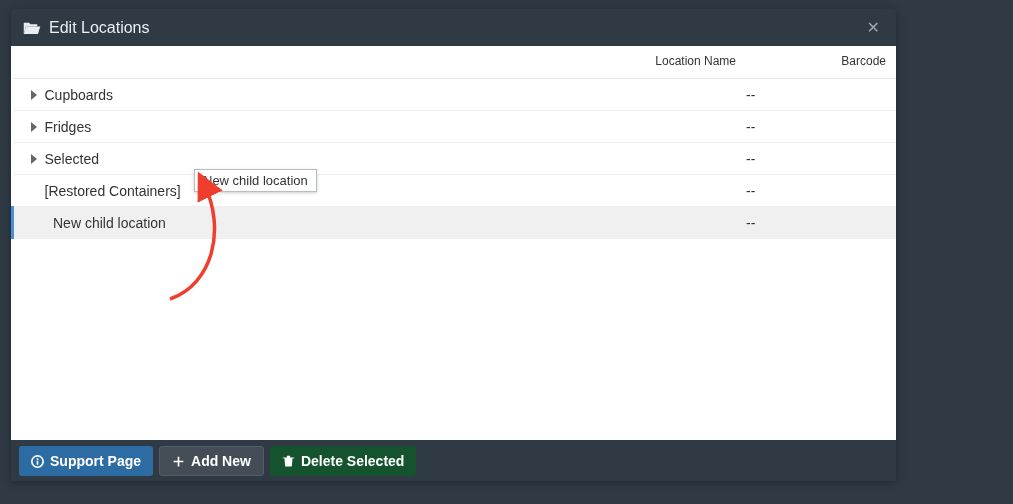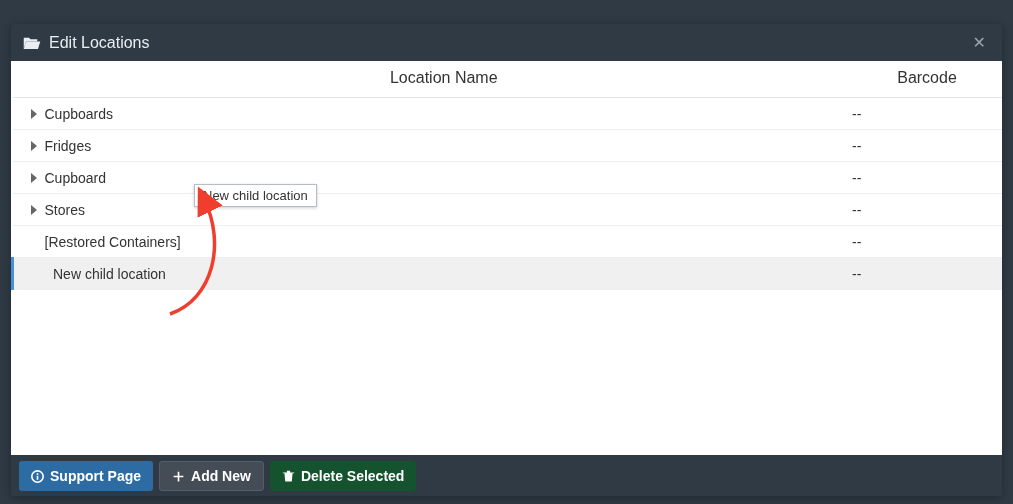--- a/index.html
+++ b/index.html
@@ -1,25 +1,25 @@
 <!DOCTYPE html>
 <html><head>
 <meta charset="utf-8">
 <style>
   * { box-sizing: border-box; margin: 0; padding: 0; }
   html, body { width: 1013px; height: 504px; font-family: "Segoe UI", Arial, sans-serif; font-size: 14px; background: #fff; overflow: hidden; }
   .backdrop { width: 1013px; height: 504px; background: #2f3a44; position: relative; }
-  .dialog { position: absolute; left: 11px; top: 24px; width: 991px; height: 472px; background: #2f3a44; border-radius: 4px; box-shadow: 0 2px 10px rgba(0,0,0,0.3); display: flex; flex-direction: column; }
+  .dialog { position: absolute; left: 11px; top: 9px; width: 885px; height: 472px; background: #2f3a44; border-radius: 4px; box-shadow: 0 2px 10px rgba(0,0,0,0.3); display: flex; flex-direction: column; }
   .dialog-header { height: 37px; display: flex; align-items: center; padding: 0 12px; color: #e8eef2; }
   .dialog-header .title { font-size: 16px; font-weight: 400; margin-left: 8px; }
   .close-x { margin-left: auto; color: #9aa6ae; font-size: 16px; cursor: pointer; padding: 4px; }
   .folder-icon svg { width: 18px; height: 16px; display: block; }
   .body { flex: 1; background: #fff; margin: 0; position: relative; overflow: hidden; }
   table { width: 100%; border-collapse: collapse; table-layout: fixed; }
-  thead th { text-align: center; font-weight: 400; font-size: 16px; color: #333; padding: 8px 10px 10px 10px; border-bottom: 1px solid #e3e6e8; }
+  thead th { text-align: right; font-weight: 400; font-size: 12px; color: #333; padding: 8px 10px 10px 10px; border-bottom: 1px solid #e3e6e8; }
   th.col-name { padding-left: 33px; }
   th.col-barcode { width: 150px; }
   tbody tr { height: 32px; }
   tbody td { border-bottom: 1px solid #eceff1; font-size: 14px; color: #333; padding: 0 0; position: relative; }
   tbody tr.sel td { background: #f8d0cc; }
   tbody tr.editing td:first-child { border-left: 3px solid #4a90d9; background: #f0f0f0; padding-left: 7px; }
   tbody tr.editing td { background: #f0f0f0; }
   .cell-name { display: flex; align-items: center; }
   .indent { display: inline-block; width: 14px; }
   .chevron { width: 14px; height: 14px; display: inline-flex; align-items: center; justify-content: center; color: #555; margin-right: 4px; cursor: pointer; }
@@ -97,35 +97,21 @@
             </tr>
             <tr>
               <td>
                 <div class="cell-name">
                   <span class="indent"></span>
                   <span class="chevron">
                     <svg viewBox="0 0 8 10">
                       <path d="M1 0 L7 5 L1 10 Z" fill="#666"></path>
                     </svg>
                   </span>
-                  <span>Cupboard</span>
-                </div>
-              </td>
-              <td>--</td>
-            </tr>
-            <tr>
-              <td>
-                <div class="cell-name">
-                  <span class="indent"></span>
-                  <span class="chevron">
-                    <svg viewBox="0 0 8 10">
-                      <path d="M1 0 L7 5 L1 10 Z" fill="#666"></path>
-                    </svg>
-                  </span>
-                  <span>Stores</span>
+                  <span>Selected</span>
                 </div>
               </td>
               <td>--</td>
             </tr>
             <tr>
               <td>
                 <div class="cell-name">
                   <span class="indent"></span>
                   <span class="no-chevron"></span>
                   <span>[Restored Containers]</span>

